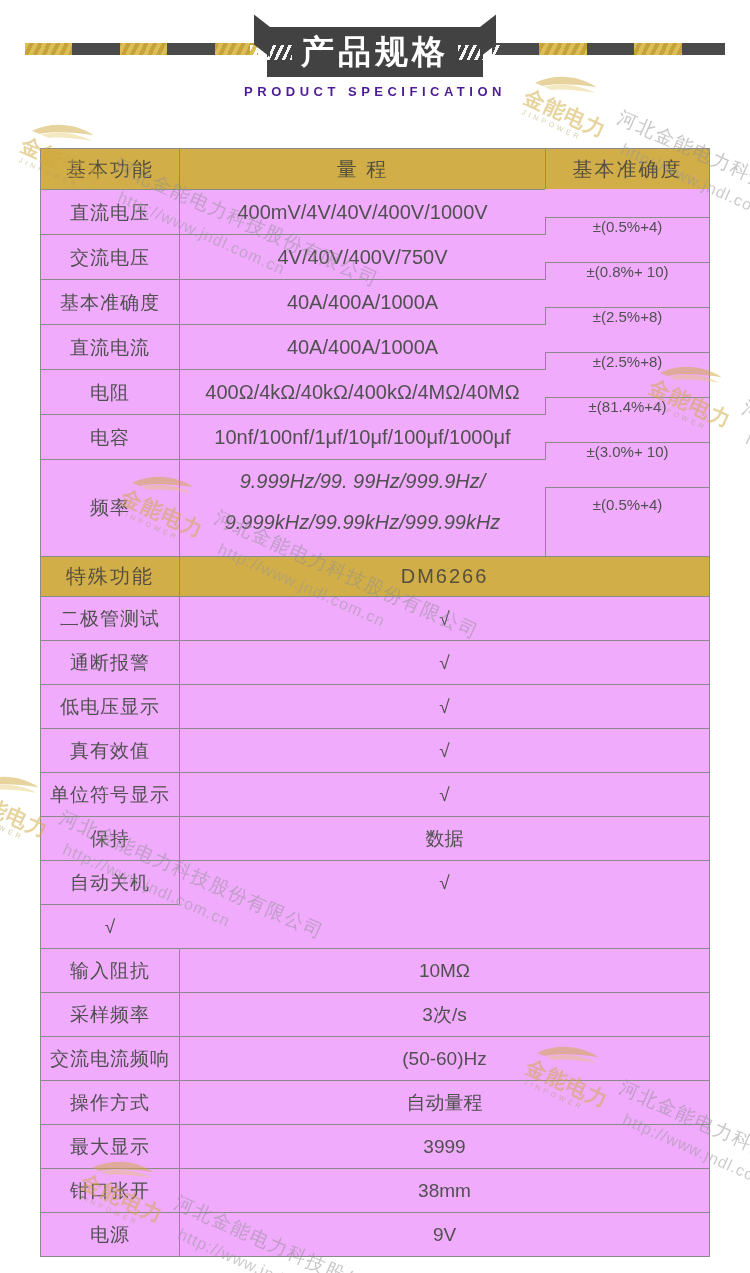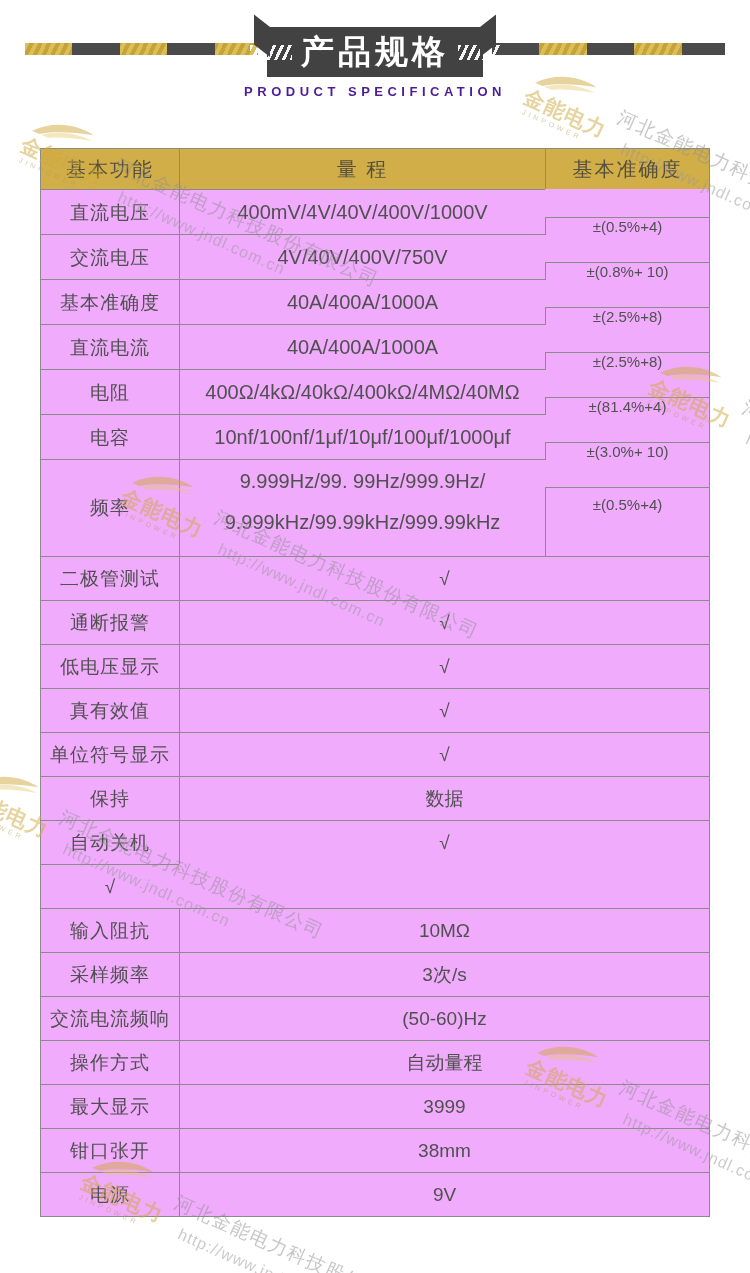--- a/index.html
+++ b/index.html
@@ -46,21 +46,21 @@
   .gold>.cell{background:var(--gold);color:#55503e;font-size:20px;letter-spacing:2px;}
   .h40{height:40px;}
   .h45{height:45px;}
   .h97{height:97px;}
   .h44{height:44px;}
   .c-label{letter-spacing:1px;}
   .c-range{font-size:20px;}
   .c-acc{font-size:15px;margin-top:28px;}
   .multi{flex-direction:column;justify-content:flex-start;padding-top:11px;gap:21px;}
   .top{align-items:flex-start;padding-top:8px;}
-  .rline{line-height:20px;}
+  .rline{line-height:20px;font-style:italic;}
 
   
   .wm-layer{position:absolute;left:0;top:0;width:750px;height:1273px;z-index:5;pointer-events:none;}
   .wm{position:absolute;width:440px;height:90px;transform:rotate(24deg);transform-origin:top left;opacity:.5;}
   .wm-swoosh{position:absolute;left:0;top:0;width:62px;height:26px;}
   .wm-logo-text{position:absolute;left:-2px;top:26px;font-size:21px;font-weight:700;color:#cfa83e;letter-spacing:1px;white-space:nowrap;}
   .wm-logo-sub{position:absolute;left:2px;top:52px;font-size:7px;letter-spacing:3.5px;color:#b09a55;white-space:nowrap;}
   .wm-line1{position:absolute;left:92px;top:8px;font-size:19px;letter-spacing:1.5px;color:#8f8f8f;white-space:nowrap;}
   .wm-line2{position:absolute;left:108px;top:40px;font-size:16px;letter-spacing:1px;color:#979797;white-space:nowrap;}
 </style>
@@ -121,20 +121,24 @@
         </div>
         <div class="trow h97">
           <div class="cell c-label">频率</div>
           <div class="cell c-range multi">
             <div class="rline">9.999Hz/99. 99Hz/999.9Hz/</div>
             <div class="rline">9.999kHz/99.99kHz/999.99kHz</div>
           </div>
           <div class="cell c-acc top">±(0.5%+4)</div>
         </div>
       </div>
+    <div class="trow2 gold h40">
+      <div class="cell">特殊功能</div>
+      <div class="cell">DM6266</div>
+    </div>
     <div id="s2-rows">
         <div class="trow2 h44">
           <div class="cell c-label">二极管测试</div>
           <div class="cell c-value">√</div>
         </div>
         <div class="trow2 h44">
           <div class="cell c-label">通断报警</div>
           <div class="cell c-value">√</div>
         </div>
         <div class="trow2 h44">

